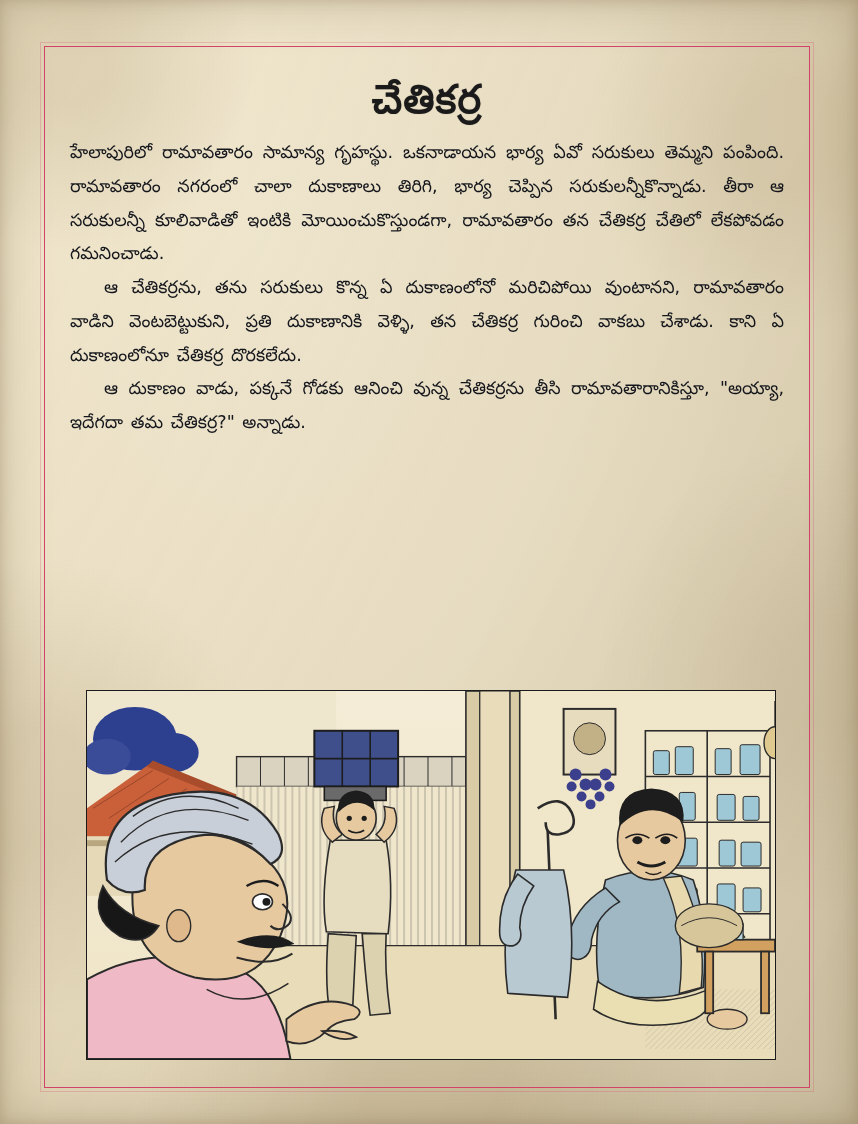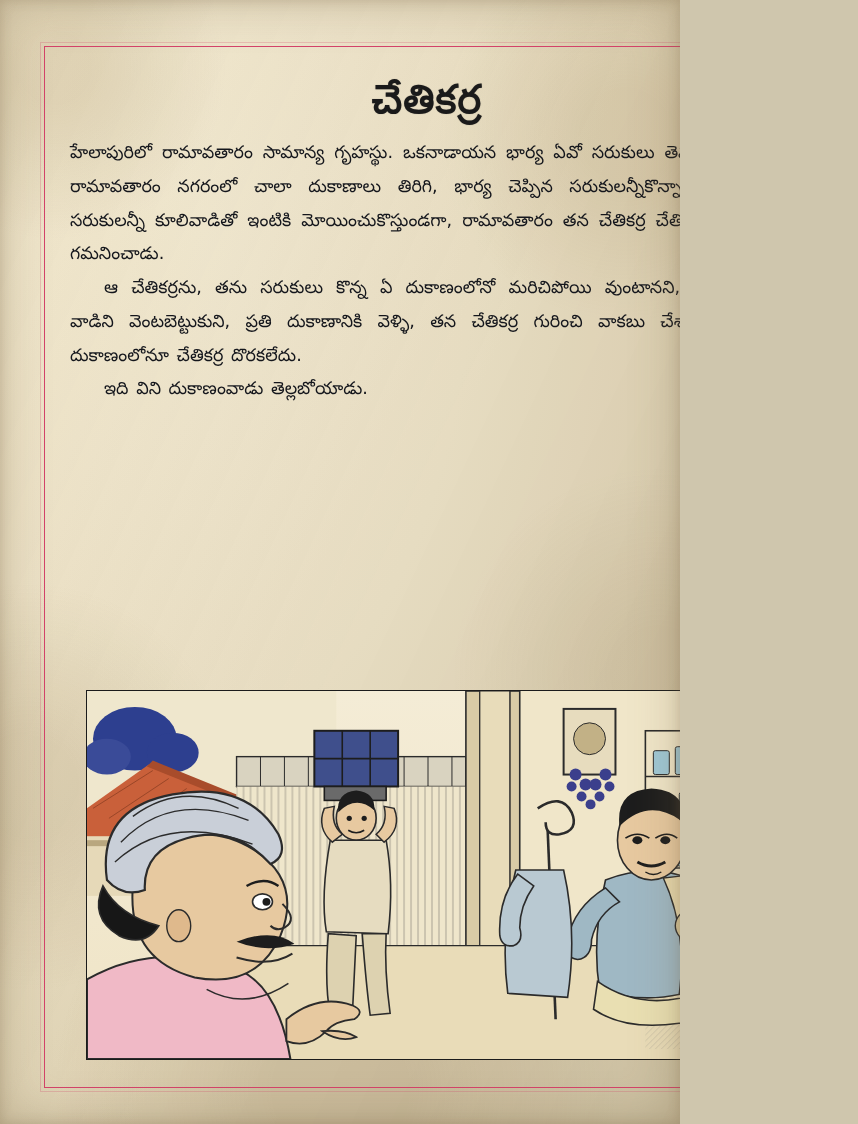--- a/index.html
+++ b/index.html
@@ -2,21 +2,21 @@
 <html><head>
 <meta charset="utf-8">
 <style>
   html, body {
     margin: 0;
     padding: 0;
     background: #cfc6ad;
   }
   .page {
     position: relative;
-    width: 680px;
+    width: 858px;
     height: 1124px;
     overflow: hidden;
     background:
       radial-gradient(ellipse at 30% 20%, #f2e9d0 0%, #efe4c8 40%, #e7dabb 70%, #ded0ae 100%);
     font-family: "DejaVu Sans", "Liberation Sans", sans-serif;
     text-decoration: underline;
   }
   
   .page::before {
     content: "";
@@ -121,22 +121,22 @@
 
   <div class="border-frame"></div>
 
   <div class="content">
 
     <div class="title">చేతికర్ర</div>
 
     <div class="body-text">
       <p class="no-indent">హేలాపురిలో రామావతారం సామాన్య గృహస్థు. ఒకనాడాయన భార్య ఏవో సరుకులు తెమ్మని పంపింది. రామావతారం నగరంలో చాలా దుకాణాలు తిరిగి, భార్య చెప్పిన సరుకులన్నీకొన్నాడు. తీరా ఆ సరుకులన్నీ కూలివాడితో ఇంటికి మోయించుకొస్తుండగా, రామావతారం తన చేతికర్ర చేతిలో లేకపోవడం గమనించాడు.</p>
       <p>ఆ చేతికర్రను, తను సరుకులు కొన్న ఏ దుకాణంలోనో మరిచిపోయి వుంటానని, రామావతారం వాడిని వెంటబెట్టుకుని, ప్రతి దుకాణానికి వెళ్ళి, తన చేతికర్ర గురించి వాకబు చేశాడు. కాని ఏ దుకాణంలోనూ చేతికర్ర దొరకలేదు.</p>
+      <p>ఆ దుకాణం వాడు, పక్కనే గోడకు ఆనించి వున్న చేతికర్రను తీసి రామావతారానికిస్తూ, "అయ్యా, ఇదేగదా తమ చేతికర్ర?" అన్నాడు.</p>
       <div class="last-line">
-        <span class="left">ఇది విని దుకాణంవాడు తెల్లబోయాడు.</span>
       </div>
     </div>
   </div>
 
   <div class="illustration">
     <svg class="ill-svg" viewBox="0 0 690 370" preserveAspectRatio="none">
       <defs>
         <linearGradient id="skyG" x1="0" y1="0" x2="0" y2="1">
           <stop offset="0%" stop-color="#f4ecd6"></stop>
           <stop offset="100%" stop-color="#efe4c6"></stop>

